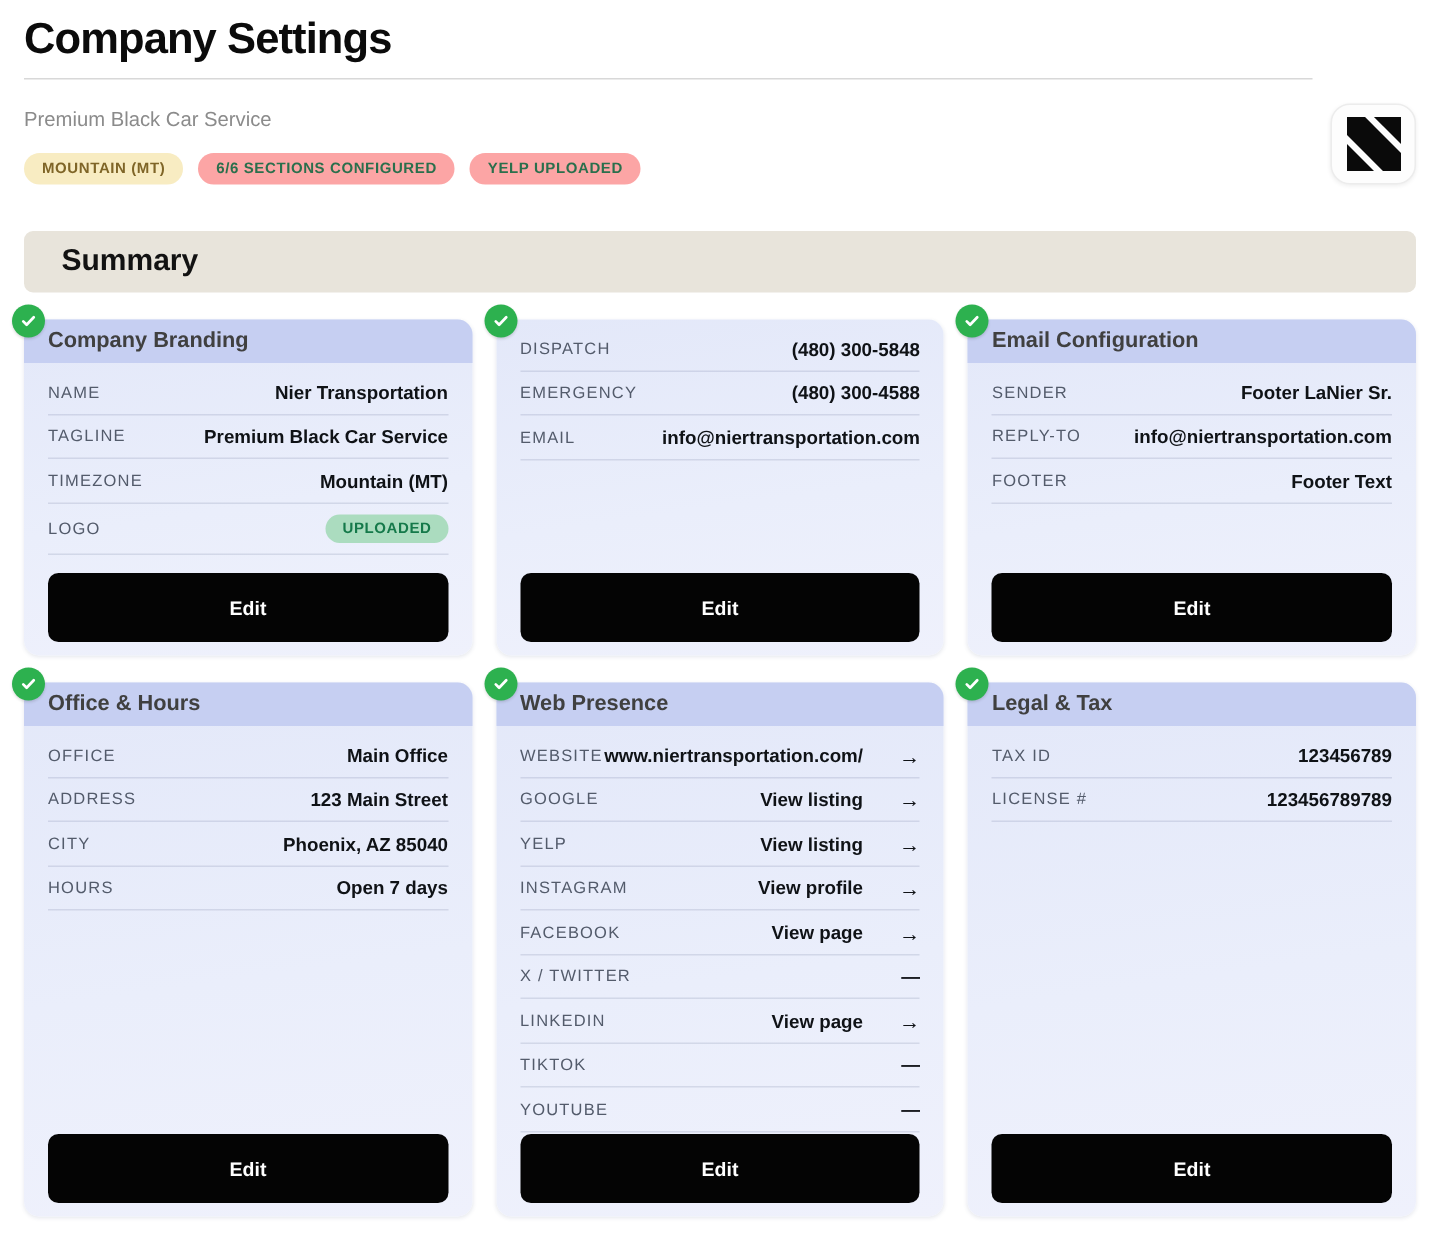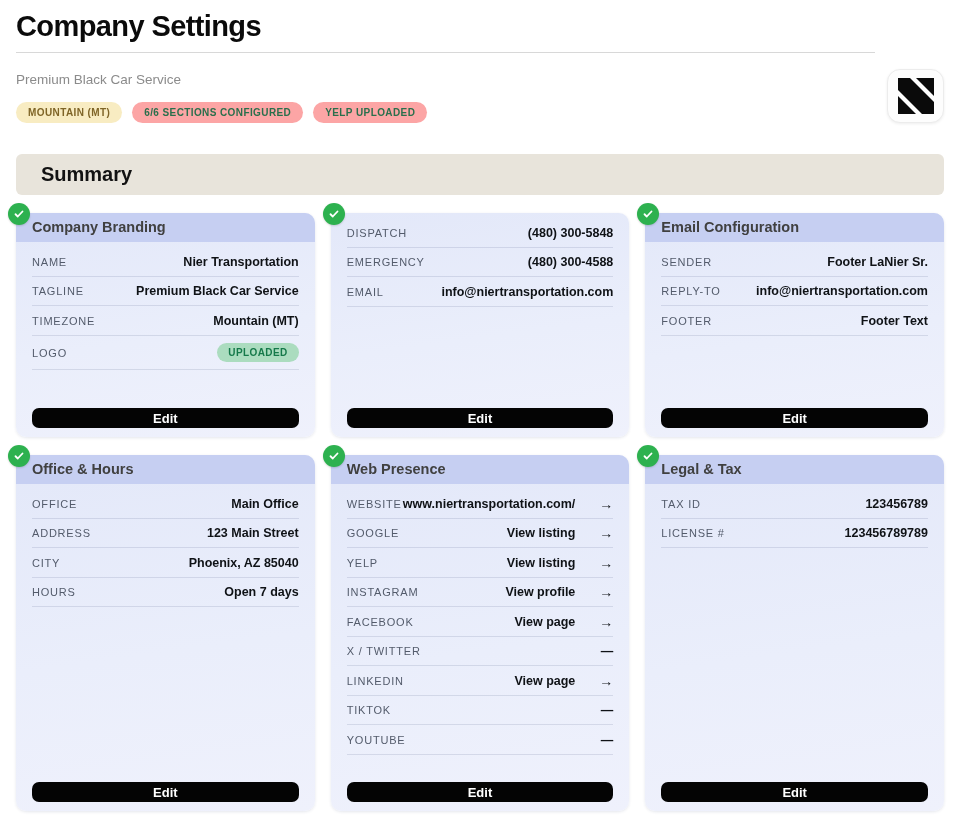--- a/index.html
+++ b/index.html
@@ -41,21 +41,21 @@
                font-size:14.5px; font-weight:600; color:#404040; line-height:15px; }
   .rows { flex:0 0 auto; padding:5px 16px 0; display:flex; flex-direction:column; }
   .row { display:flex; justify-content:space-between; align-items:center;
          padding:7.5px 0 7px; min-height:27px; border-bottom:1px solid rgba(100,110,150,0.18); }
   .lbl { font-size:11px; font-weight:500; letter-spacing:0.8px; color:#535b6b; white-space:nowrap; }
   .val { font-size:12.5px; font-weight:700; color:#0f1216; text-align:right; }
   .right { display:flex; align-items:center; gap:24px; cursor:pointer; }
   .arrow { font-size:14px; font-weight:700; color:#0f1216; line-height:1; }
   .pill { background:#abdcbf; color:#15794a; font-size:10px; font-weight:700; letter-spacing:0.4px;
           padding:4px 11px; border-radius:999px;text-align:center; }
-  .edit { margin:12px 16px 9px; margin-top:auto; height:20px; border:none; border-radius:7px;
+  .edit { margin:12px 16px 9px; margin-top:auto; height:46px; border:none; border-radius:7px;
           background:#040404; color:#fff; font-family:"Liberation Sans",sans-serif;
           font-size:13px; font-weight:700; cursor:pointer; }
 </style>
 </head>
 <body>
 
 <div class="page">
 
   <div class="page-header">
     <div class="header-left">

